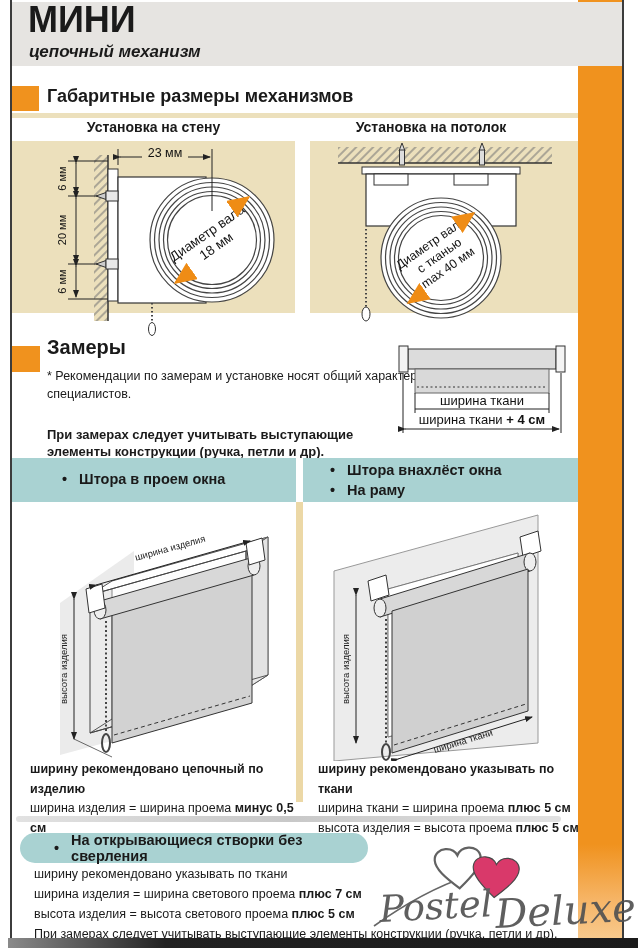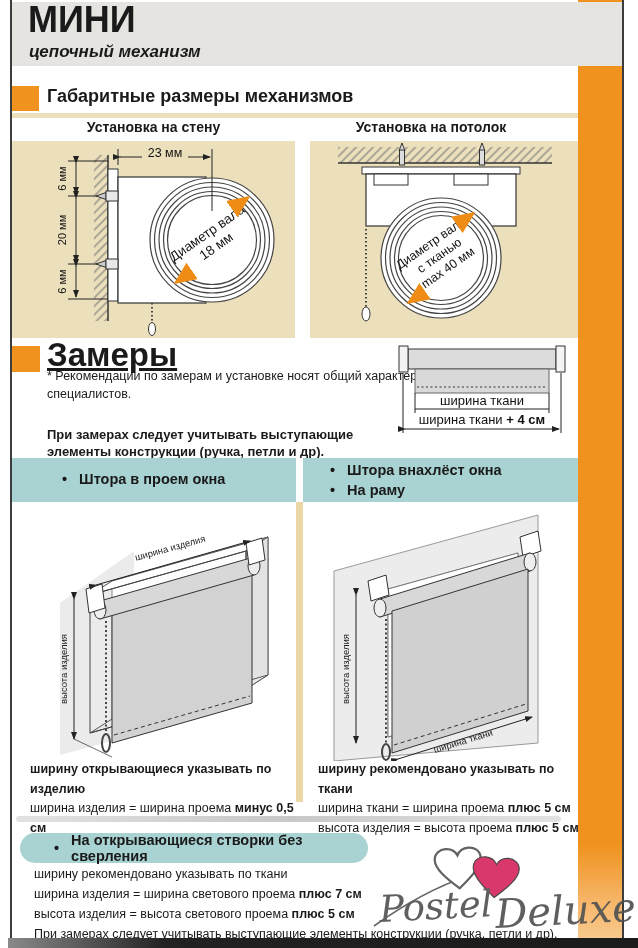--- a/index.html
+++ b/index.html
@@ -12,22 +12,22 @@
       background:linear-gradient(180deg,#f0921e 0%,#f0921e 90%,#f6b567 96%,#f8c98c 100%);}
   .bottom-bar{left:8px;top:938px;width:630px;height:10px;
       background:linear-gradient(90deg,#8a8a8a,#222 25%,#1b1b1b);}
   .header{left:12px;top:2px;width:610px;height:64px;background:#e6e4e1;}
   .header .title{position:absolute;left:16px;top:-3px;font-size:36px;font-weight:bold;text-align:center;}
   .header .subtitle{position:absolute;left:17px;top:40px;font-size:17px;font-weight:bold;font-style:italic;}
   .sq{background:#f0921e;}
   .h1{font-size:18px;font-weight:bold;}
   .beige-strip{left:12px;top:113px;width:566px;height:5px;background:#ece0bc;}
   .diag-title{top:119px;text-align:center;font-weight:bold;font-size:14px;}
-  .panel{top:141px;height:197px;background:#ece0bc;}
-  .h-zamery{left:47px;top:336px;font-size:33px;font-weight:bold;text-decoration:underline;}
+  .panel{top:141px;height:172px;background:#ece0bc;}
+  .h-zamery{left:47px;top:336px;font-size:20px;font-weight:bold;}
   .note{left:47px;top:368px;width:378px;font-size:12.5px;line-height:17.5px;}
   .warning{left:47px;top:426px;width:372px;font-size:13px;font-weight:bold;line-height:17px;}
   .teal-band{left:12px;top:458px;width:566px;height:44px;background:#a9d2d2;}
   .teal-div{left:296px;top:458px;width:7px;height:44px;background:#fff;}
   .teal-item{font-weight:bold;font-size:14.5px;}
   .bullet{display:inline-block;margin-right:12px;}
   .col-div{left:296px;top:502px;width:7px;height:300px;background:#ecd8a6;}
   .rules{font-size:12.5px;line-height:19.5px;}
   .rules .t{font-weight:bold;}
   .gray-div{left:16px;top:816px;width:545px;height:6px;border-radius:3px;
@@ -294,21 +294,21 @@
       </g>
     <g>
       <line x1="76" y1="254" x2="210" y2="212" stroke="#222" marker-start="url(#mDR)" marker-end="url(#mDR)"></line>
     </g>
     <g transform="translate(143,242) rotate(-17)">
         <text x="0" y="-3" text-anchor="middle" font-size="9.5" fill="#222">ширина ткани</text>
       </g>
   </svg>
 
   <div class="abs rules" style="left:30px;top:760px;width:272px;">
-    <div class="t">ширину открывающиеся указывать по изделию</div>
+    <div class="t">ширину рекомендовано цепочный по изделию</div>
     <div><span>ширина изделия = ширина проема </span><b>минус 0,5 см</b></div>
     <div>высота изделия = высота проема</div>
   </div>
   <div class="abs rules" style="left:318px;top:760px;width:262px;">
     <div class="t">ширину рекомендовано указывать по ткани</div>
     <div><span>ширина ткани = ширина проема </span><b>плюс 5 см</b></div>
     <div><span>высота изделия = высота проема </span><b>плюс 5 см</b></div>
   </div>
 
   <div class="abs gray-div"></div>

